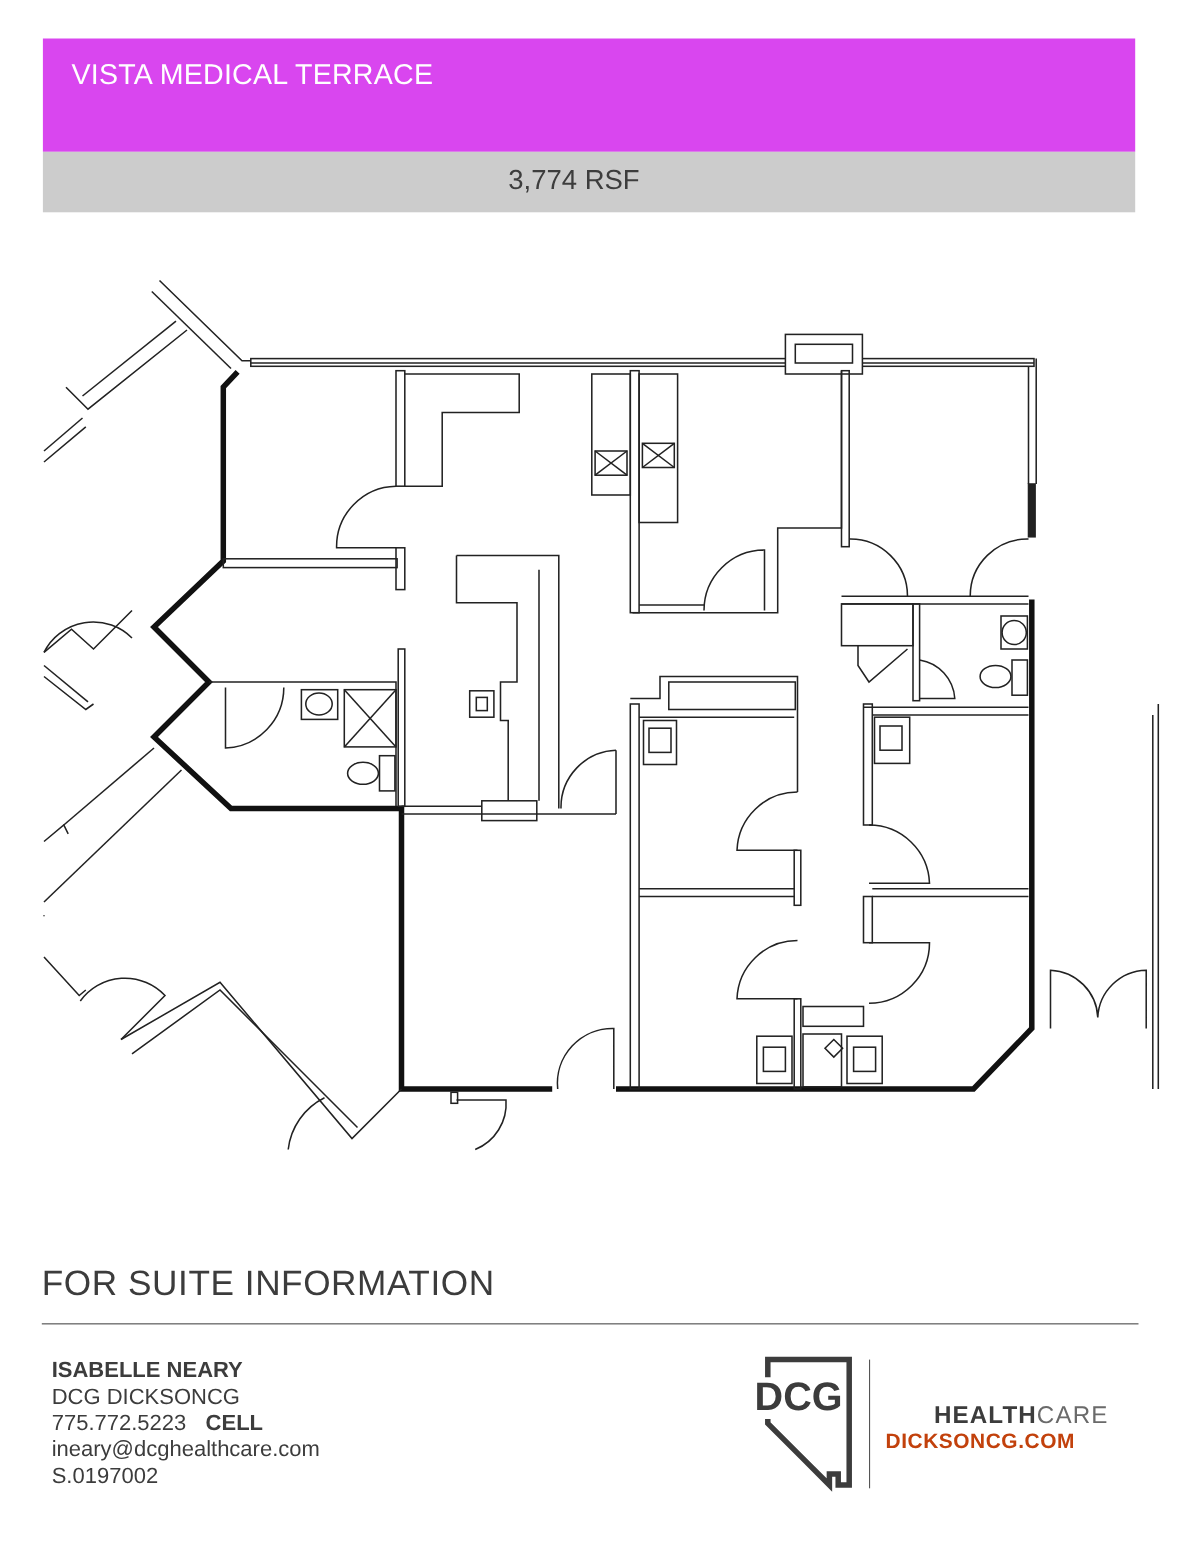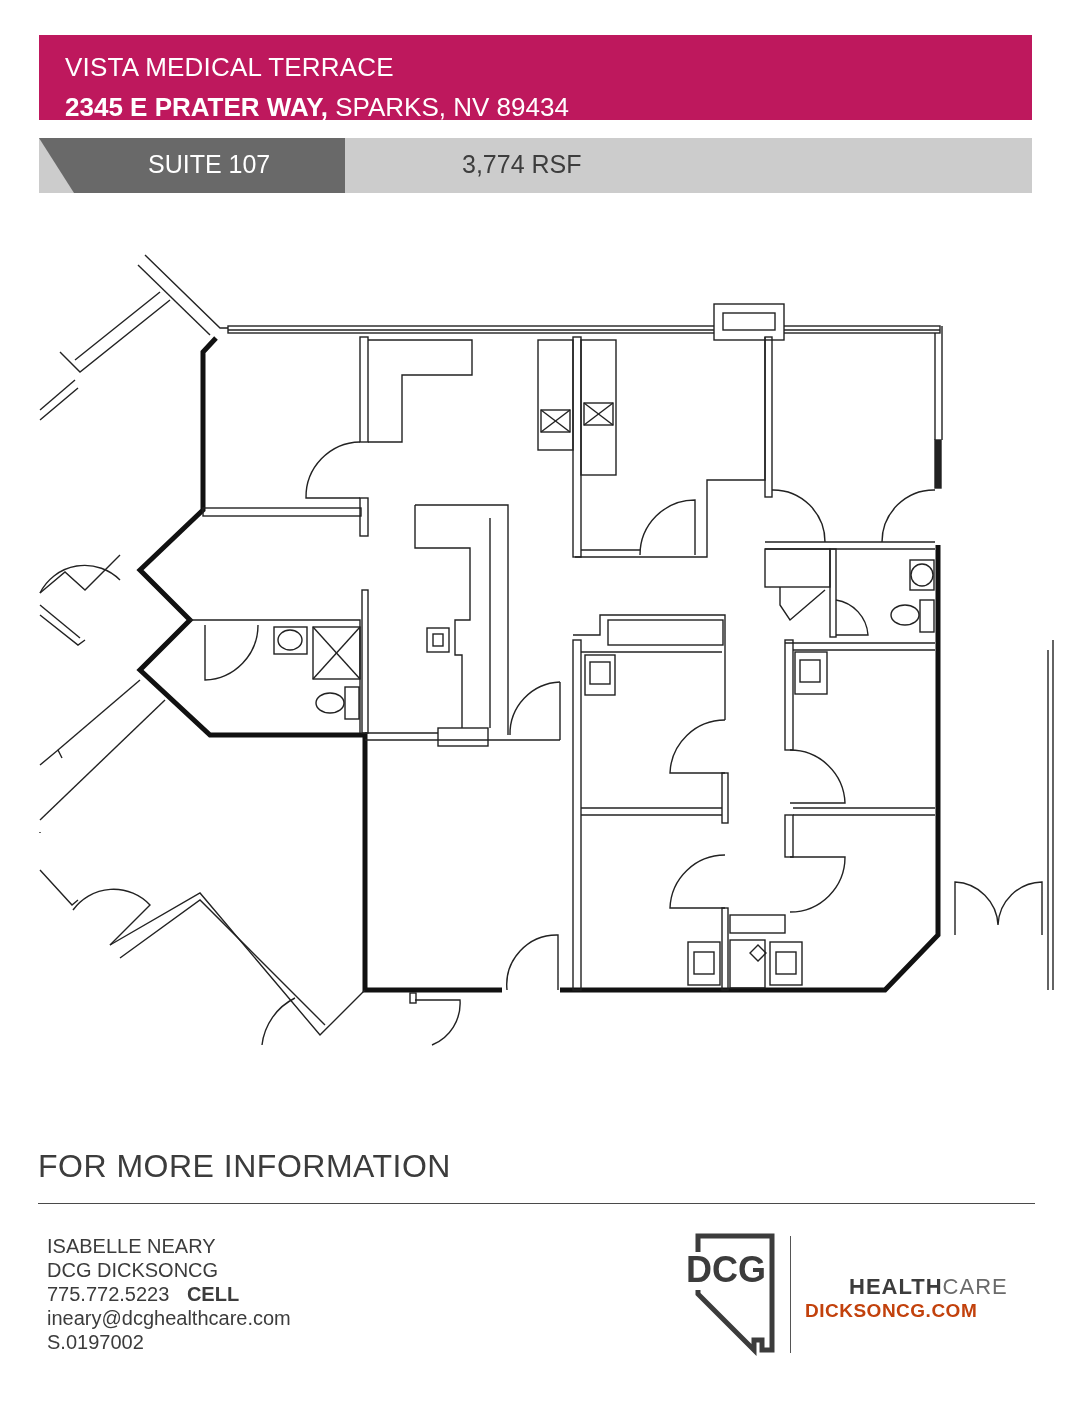--- a/index.html
+++ b/index.html
@@ -1,60 +1,54 @@
 <!DOCTYPE html>
 <html><head>
   <meta charset="utf-8">
   <style>
     html, body { margin: 0; padding: 0; background: #ffffff; }
     body { width: 1084px; height: 1412px; position: relative; overflow: hidden;
            font-family: "Liberation Sans", "DejaVu Sans", sans-serif; color: #3a3a3a; }
 
-    .header { position: absolute; left: 39px; top: 35px; width: 993px; height: 85px; background: #be185d; }
+    .header { position: absolute; left: 39px; top: 35px; width: 993px; height: 103px; background: #d946ef; }
     .header .title { position: absolute; left: 26px; top: 17px; font-size: 26px; color: #ffffff; letter-spacing: 0.2px; }
     .header .address { position: absolute; left: 26px; top: 57px; font-size: 26px; color: #ffffff; }
     .header .address .street { font-weight: bold; }
     .header .address .city { font-weight: normal; }
 
     .suite-bar { position: absolute; left: 39px; top: 138px; width: 993px; height: 55px; background: #cccccc; }
     .suite-tab { position: absolute; left: 0; top: 0; width: 306px; height: 55px; background: #696969;
                  clip-path: polygon(0 0, 100% 0, 100% 100%, 35px 100%); }
     .suite-tab span { position: absolute; left: 109px; top: 12px; font-size: 25px; color: #ffffff; }
     .rsf { position: absolute; left: 423px; top: 12px; font-size: 25px; color: #3d3d3d; }
 
     .floorplan { position: absolute; left: 38px; top: 250px; width: 1020px; height: 800px; }
 
     .info-title { position: absolute; left: 38px; top: 1148px; font-size: 32px; color: #3c3c3c; letter-spacing: 0.5px; }
     .info-rule { position: absolute; left: 38px; top: 1203px; width: 997px; height: 1px; background: #4a4a4a; }
 
     .contact { position: absolute; left: 47px; top: 1234px; font-size: 20px; line-height: 24px; color: #3c3c3c; }
-    .contact .name { font-weight: normal; }
+    .contact .name { font-weight: bold; }
     .contact .cell-label { font-weight: bold; margin-left: 12px; }
 
     .logo { position: absolute; left: 684px; top: 1232px; width: 300px; height: 125px; }
     .logo-divider { position: absolute; left: 106px; top: 4px; width: 1px; height: 117px; background: #555; }
     .logo-hc { position: absolute; left: 121px; top: 42px; font-size: 22px; letter-spacing: 1px; color: #3c3c3c; }
     .logo-hc b { font-weight: bold; margin-left: 44px; }
     .logo-hc span.light { font-weight: normal; color: #6a6a6a; }
     .logo-url { position: absolute; left: 121px; top: 68px; font-size: 19px; font-weight: bold; color: #c2410c; letter-spacing: 0.5px; }
   </style>
 </head>
 <body>
 
 <div class="header">
   <div class="title">VISTA MEDICAL TERRACE</div>
-  <div class="address">
-    <span class="street">2345 E PRATER WAY,</span><span class="city"> SPARKS, NV 89434</span>
-  </div>
 </div>
 
 <div class="suite-bar">
-  <div class="suite-tab">
-    <span>SUITE 107</span>
-  </div>
   <div class="rsf">3,774 RSF</div>
 </div>
 
 <svg class="floorplan" viewBox="38 250 1020 800" xmlns="http://www.w3.org/2000/svg" fill="none" stroke="#222" stroke-width="1.4">
 
   <rect x="228" y="326" width="712" height="7"></rect>
   <line x1="228" y1="330" x2="940" y2="330"></line>
   <rect x="714" y="304" width="70" height="36" fill="#fff"></rect>
   <rect x="723" y="313" width="52" height="17"></rect>
 
@@ -172,21 +166,21 @@
   <path d="M262 1045 A60 60 0 0 1 295 998"></path>
   <path d="M415 1000 L460 1000 A45 45 0 0 1 432 1045"></path>
   <rect x="410" y="993" width="6" height="10"></rect>
   <path d="M507 990 A50 50 0 0 1 558 935 L558 990"></path>
   <polyline points="40,593 65,572 85,590 120,555"></polyline>
   <path d="M40 593 A50 50 0 0 1 120 580"></path>
   <polyline points="40,615 78,645 85,640"></polyline>
     <polyline points="40,605 80,638"></polyline>
 </svg>
 
-<div class="info-title">FOR MORE INFORMATION</div>
+<div class="info-title">FOR SUITE INFORMATION</div>
 <div class="info-rule"></div>
 
 <div class="contact">
   <div class="name">ISABELLE NEARY</div>
   <div>DCG DICKSONCG</div>
   <div>
     <span>775.772.5223</span>
     <span class="cell-label">CELL</span>
   </div>
   <div>ineary@dcghealthcare.com</div>

